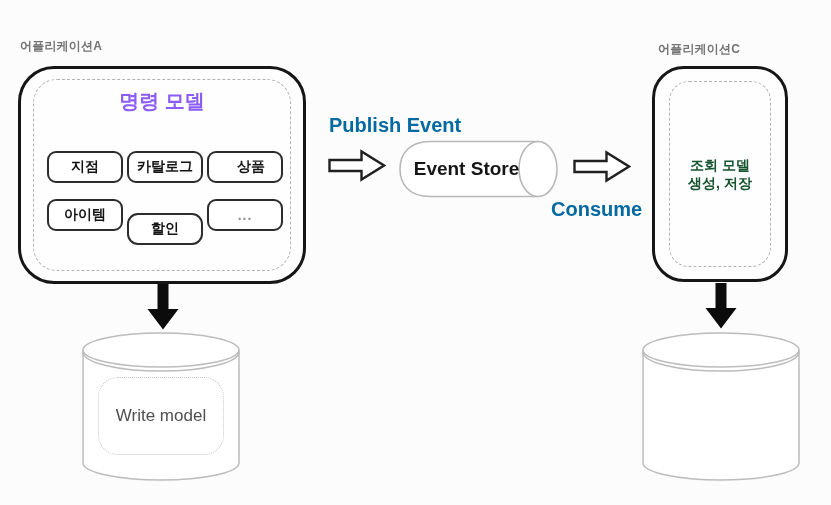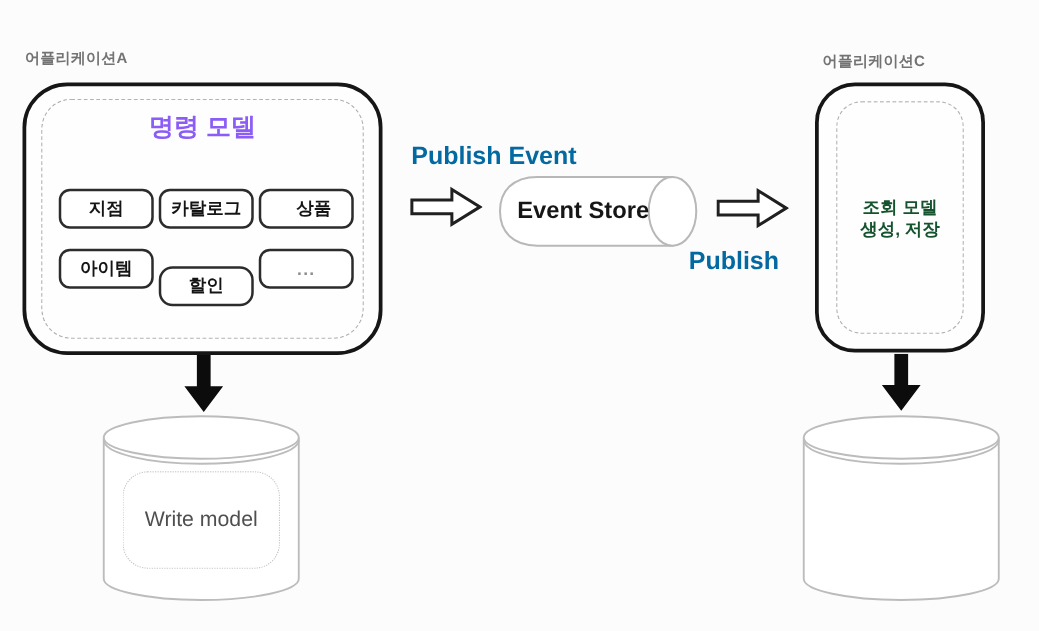--- a/index.html
+++ b/index.html
@@ -137,21 +137,21 @@
   <svg class="abs" style="left:398px; top:140px;" width="161" height="58" viewBox="0 0 161 58">
     <path d="M140 1.5 H32 C12 1.5 2 13 2 29 C2 45 12 56.5 32 56.5 H140 Z" fill="#ffffff" stroke="#b8b8b8" stroke-width="1.6"></path>
     <ellipse cx="140" cy="29" rx="19" ry="27.5" fill="#ffffff" stroke="#b8b8b8" stroke-width="1.6"></ellipse>
   </svg>
   <div class="abs event-store-label" style="left:398px; top:140px; width:137px; height:58px;">Event Store</div>
 
   <svg class="abs" style="left:573px; top:149px;" width="58" height="35" viewBox="0 0 58 35">
     <path d="M1.5 12 H33.5 V3.5 L56 17.5 L33.5 31.5 V23 H1.5 Z" fill="#ffffff" stroke="#202020" stroke-width="2.4" stroke-linejoin="miter"></path>
   </svg>
 
-  <div class="abs flow-label" style="left:551px; top:198px;">Publish</div>
+  <div class="abs flow-label" style="left:551px; top:198px;">Consume</div>
 
   <div class="abs app-label" style="left:658px; top:41px;">어플리케이션C</div>
 
   <div class="abs app-box" style="left:652px; top:66px; width:136px; height:216px; border-radius:32px;">
     <div class="dashed-inner" style="left:14px; right:14px; top:12px; bottom:12px; border-radius:20px;"></div>
     <div class="appc-body">
       <span>조회 모델</span>
       <span>생성, 저장</span>
     </div>
   </div>

